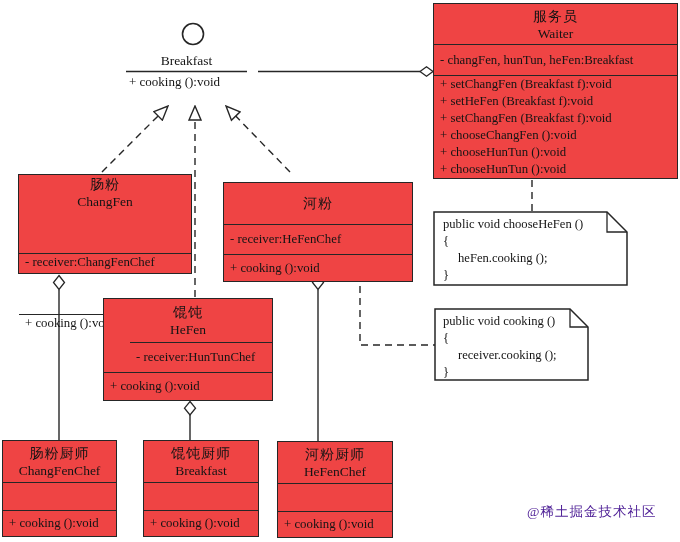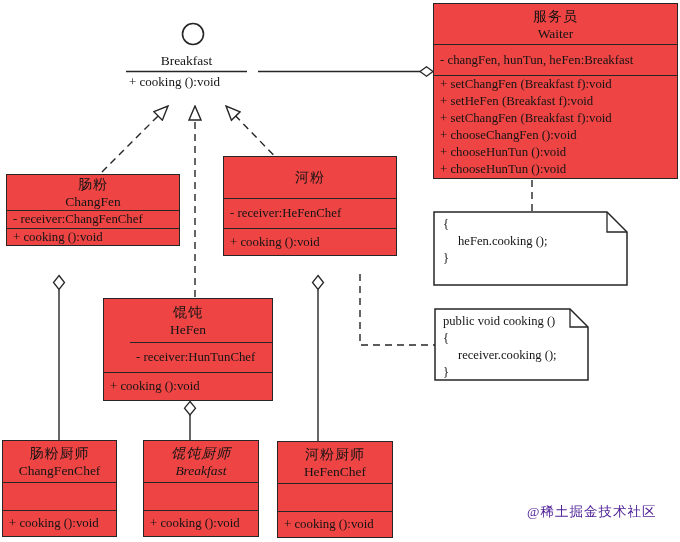--- a/index.html
+++ b/index.html
@@ -93,34 +93,34 @@
     <div class="compartment grow">
       <div class="row">+ setChangFen (Breakfast f):void</div>
       <div class="row">+ setHeFen (Breakfast f):void</div>
       <div class="row">+ setChangFen (Breakfast f):void</div>
       <div class="row">+ chooseChangFen ():void</div>
       <div class="row">+ chooseHunTun ():void</div>
       <div class="row">+ chooseHunTun ():void</div>
     </div>
   </div>
 
-  <div class="uml-class" style="left:6px; top:174px; width:174px; height:72px;">
+  <div class="uml-class" style="left:18px; top:174px; width:174px; height:100px;gap:43px;">
     <div class="uml-title" style="height:41px;">
       <div class="title-cn">肠粉</div>
       <div class="title-en">ChangFen</div>
     </div>
     <div class="compartment" style="height:30px;">
       <div class="row">- receiver:ChangFenChef</div>
     </div>
     <div class="compartment grow">
       <div class="row">+ cooking ():void</div>
     </div>
   </div>
 
-  <div class="uml-class" style="left:223px; top:156px; width:174px; height:100px;font-family:Liberation Serif, serif;">
+  <div class="uml-class" style="left:223px; top:182px; width:190px; height:100px;font-family:Liberation Serif, serif;">
     <div class="uml-title" style="height:41px;">
       <div class="title-cn">河粉</div>
     </div>
     <div class="compartment" style="height:30px;">
       <div class="row">- receiver:HeFenChef</div>
     </div>
     <div class="compartment grow">
       <div class="row">+ cooking ():void</div>
     </div>
   </div>
@@ -143,21 +143,21 @@
       <div class="title-cn">肠粉厨师</div>
       <div class="title-en">ChangFenChef</div>
     </div>
     <div class="compartment" style="height:28px;"></div>
     <div class="compartment grow">
       <div class="row">+ cooking ():void</div>
     </div>
   </div>
 
   <div class="uml-class" style="left:143px; top:440px; width:116px; height:97px;">
-    <div class="uml-title" style="height:41px;font-style:italic;">
+    <div class="uml-title" style="height:41px;">
       <div class="title-cn">馄饨厨师</div>
       <div class="title-en">Breakfast</div>
     </div>
     <div class="compartment" style="height:28px;"></div>
     <div class="compartment grow">
       <div class="row">+ cooking ():void</div>
     </div>
   </div>
 
   <div class="uml-class" style="left:277px; top:441px; width:116px; height:97px;">
@@ -165,20 +165,21 @@
       <div class="title-cn">河粉厨师</div>
       <div class="title-en">HeFenChef</div>
     </div>
     <div class="compartment" style="height:28px;"></div>
     <div class="compartment grow">
       <div class="row">+ cooking ():void</div>
     </div>
   </div>
 
   <div class="note-text" style="left:443px; top:216px;">
+    <div class="row">public void chooseHeFen ()</div>
     <div class="row">{</div>
     <div class="row indent">heFen.cooking ();</div>
     <div class="row">}</div>
   </div>
 
   <div class="note-text" style="left:443px; top:313px;">
     <div class="row">public void cooking ()</div>
     <div class="row">{</div>
     <div class="row indent">receiver.cooking ();</div>
     <div class="row">}</div>

